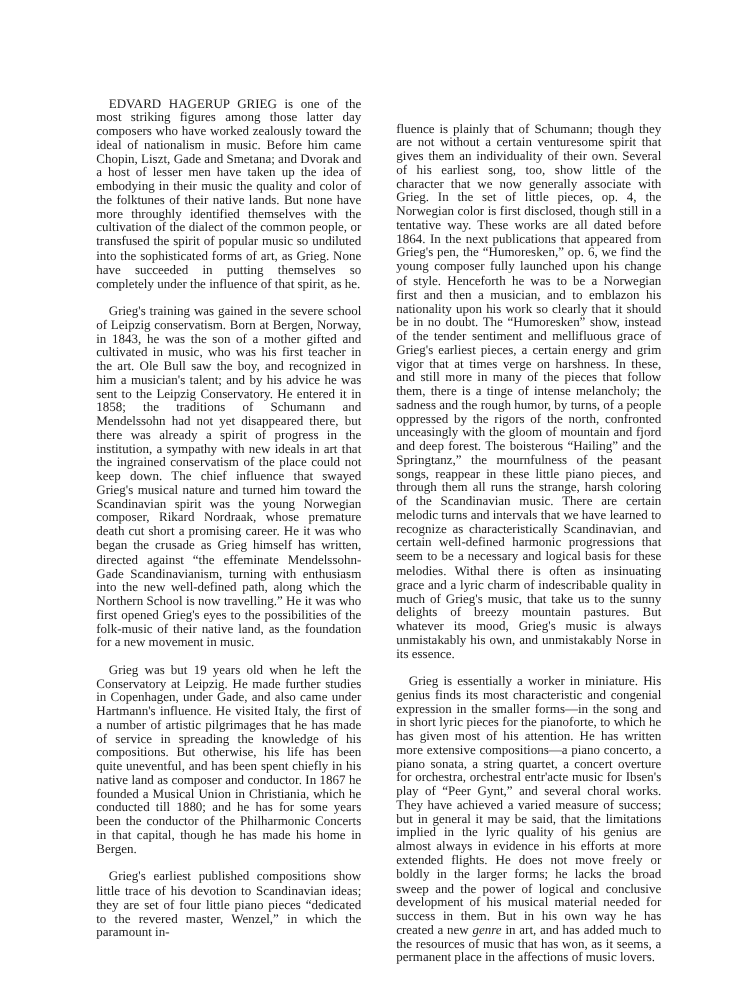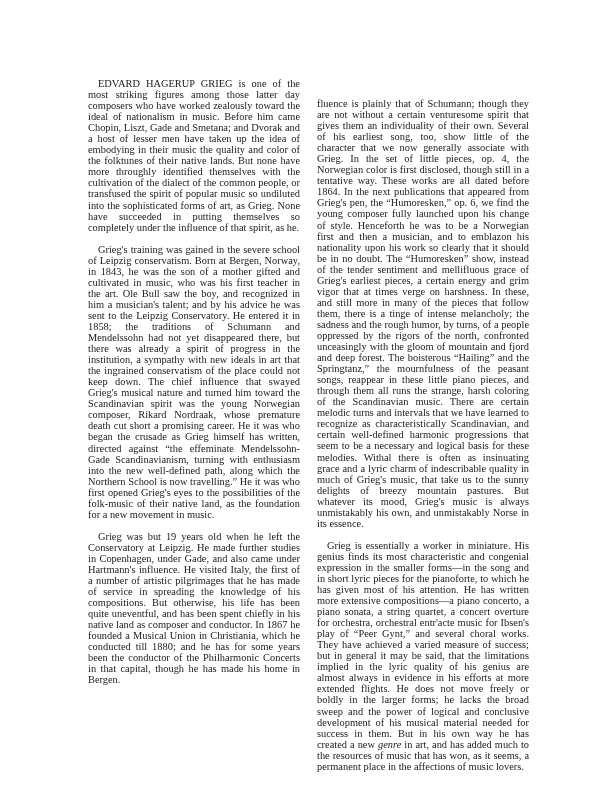--- a/index.html
+++ b/index.html
@@ -7,31 +7,32 @@
     width: 600px; height: 800px; background: #ffffff; overflow: hidden;
     font-family: "Liberation Serif", "DejaVu Serif", serif;
     color: #1a1a1a;
     position: relative;
   }
   .col {
     position: absolute; top: 78px; width: 212px;
     font-size: 10.4px; line-height: 11.05px;
     text-align: justify; hyphens: manual;
   }
-  .col.left { left: 88px; }
+  .col.left { left: 77px; }
   .col.right { left: 317px; margin-top: 20px; }
   .col p { margin: 0 0 11px 0; text-indent: 10px; }
   .col p.cont { text-indent: 0; }
   em { font-style: italic; }
 </style>
 </head>
 <body>
 
 <div class="col left">
   <p>EDVARD HAGERUP GRIEG is one of the most striking figures among those latter day composers who have worked zealously toward the ideal of na­tionalism in music. Before him came Chopin, Liszt, Gade and Smetana; and Dvorak and a host of lesser men have taken up the idea of embodying in their music the quality and color of the folktunes of their native lands. But none have more throughly iden­tified themselves with the cultivation of the dialect of the common people, or transfused the spirit of popular music so undiluted into the sophisticated forms of art, as Grieg. None have succeeded in put­ting themselves so completely under the influence of that spirit, as he.</p>
   <p>Grieg's training was gained in the severe school of Leipzig conservatism. Born at Bergen, Norway, in 1843, he was the son of a mother gifted and cultivated in music, who was his first teacher in the art. Ole Bull saw the boy, and recognized in him a musician's talent; and by his advice he was sent to the Leipzig Conservatory. He entered it in 1858; the traditions of Schumann and Mendelssohn had not yet disappeared there, but there was already a spirit of progress in the institution, a sympathy with new ideals in art that the ingrained conservatism of the place could not keep down. The chief influence that swayed Grieg's musical nature and turned him toward the Scandinavian spirit was the young Norwegian composer, Rikard Nordraak, whose premature death cut short a promising career. He it was who began the crusade as Grieg himself has writ­ten, directed against “the effeminate Mendelssohn-Gade Scandinavianism, turning with enthusiasm into the new well-defined path, along which the Northern School is now travelling.” He it was who first opened Grieg's eyes to the possibilities of the folk-music of their native land, as the foundation for a new move­ment in music.</p>
   <p>Grieg was but 19 years old when he left the Conser­vatory at Leipzig. He made further studies in Copenhagen, under Gade, and also came under Hartmann's influence. He visited Italy, the first of a number of artistic pilgrimages that he has made of service in spreading the knowledge of his composi­tions. But otherwise, his life has been quite unevent­ful, and has been spent chiefly in his native land as composer and conductor. In 1867 he founded a Musical Union in Christiania, which he conducted till 1880; and he has for some years been the conductor of the Philharmonic Concerts in that capital, though he has made his home in Bergen.</p>
+  <p>Grieg's earliest published compositions show little trace of his devotion to Scandinavian ideas; they are set of four little piano pieces “dedicated to the revered master, Wenzel,” in which the paramount in-</p>
 </div>
 
 <div class="col right">
   <p class="cont">fluence is plainly that of Schumann; though they are not without a certain venturesome spirit that gives them an individuality of their own. Several of his earliest song, too, show little of the character that we now generally associate with Grieg.  In the set of little pieces, op. 4, the Norwegian color is first disclosed, though still in a tentative way. These works are all dated before 1864. In the next publications that ap­peared from Grieg's pen, the “Humoresken,” op. 6, we find the young composer fully launched upon his change of style. Henceforth he was to be a Norwegian first and then a musician, and to emblazon his nationality upon his work so clearly that it should be in no doubt. The “Humoresken” show, instead of the tender sentiment and mellifluous grace of Grieg's earliest pieces, a certain energy and grim vigor that at times verge on harshness. In these, and still more in many of the pieces that follow them, there is a tinge of intense melancholy; the sadness and the rough humor, by turns, of a people oppress­ed by the rigors of the north, confronted unceasingly with the gloom of mountain and fjord and deep forest. The boisterous “Hailing” and the Springtanz,” the mournfulness of the peasant songs, reappear in these little piano pieces, and through them all runs the strange, harsh coloring of the Scan­dinavian music. There are certain melodic turns and intervals that we have learned to recognize as characteristically Scandinavian, and certain well-defined harmonic progressions that seem to be a necessary and logical basis for these melodies. Withal there is often as insinuating grace and a lyric charm of indescribable quality in much of Grieg's music, that take us to the sunny delights of breezy mountain pastures. But whatever its mood, Grieg's music is always unmistakably his own, and unmistakably Norse in its essence.</p>
   <p><span>Grieg is essentially a worker in miniature. His genius finds its most characteristic and congenial ex­pression in the smaller forms—in the song and in short lyric pieces for the pianoforte, to which he has given most of his attention. He has written more ex­tensive compositions—a piano concerto, a piano sonata, a string quartet, a concert overture for or­chestra, orchestral entr'acte music for Ibsen's play of “Peer Gynt,” and several choral works. They have achieved a varied measure of success; but in general it may be said, that the limitations implied in the lyric quality of his genius are almost always in evidence in his efforts at more extended flights. He does not move freely or boldly in the larger forms; he lacks the broad sweep and the power of logical and conclusive development of his musical material needed for suc­cess in them. But in his own way he has created a new</span> <em>genre</em><span> in art, and has added much to the resources of music that has won, as it seems, a permanent place in the affections of music lovers.</span></p>
 </div>
 
 </body></html>

